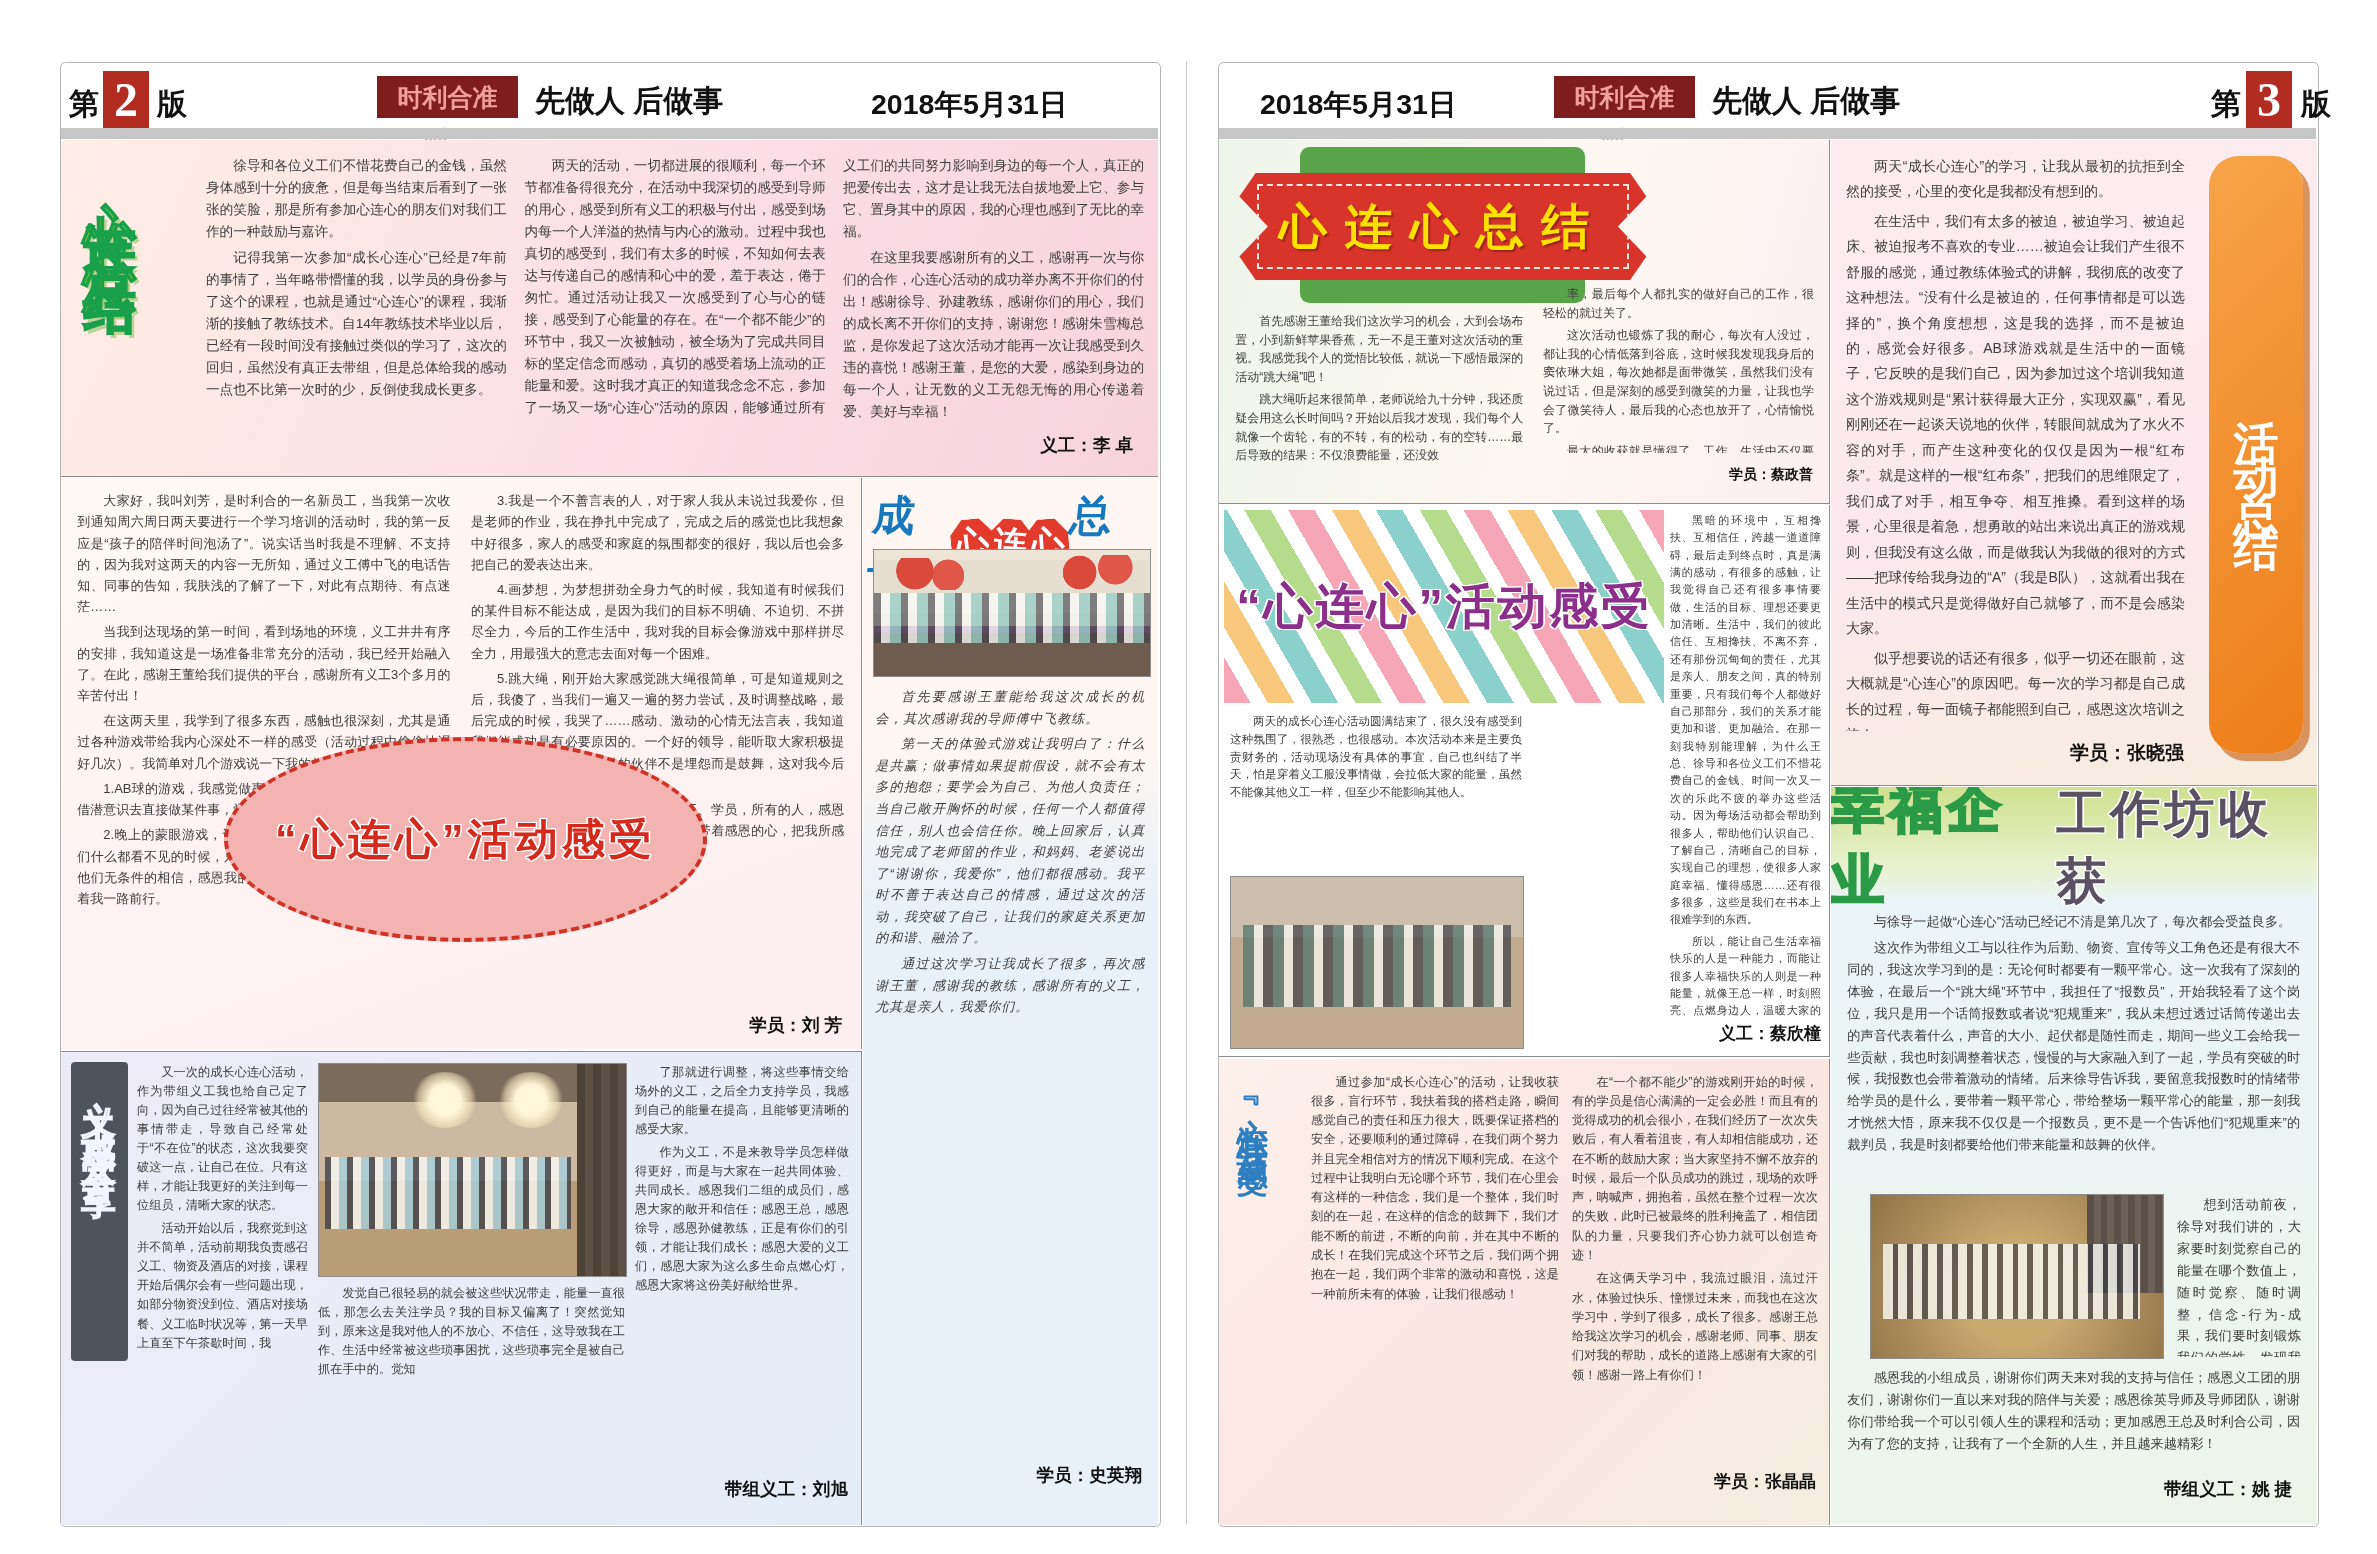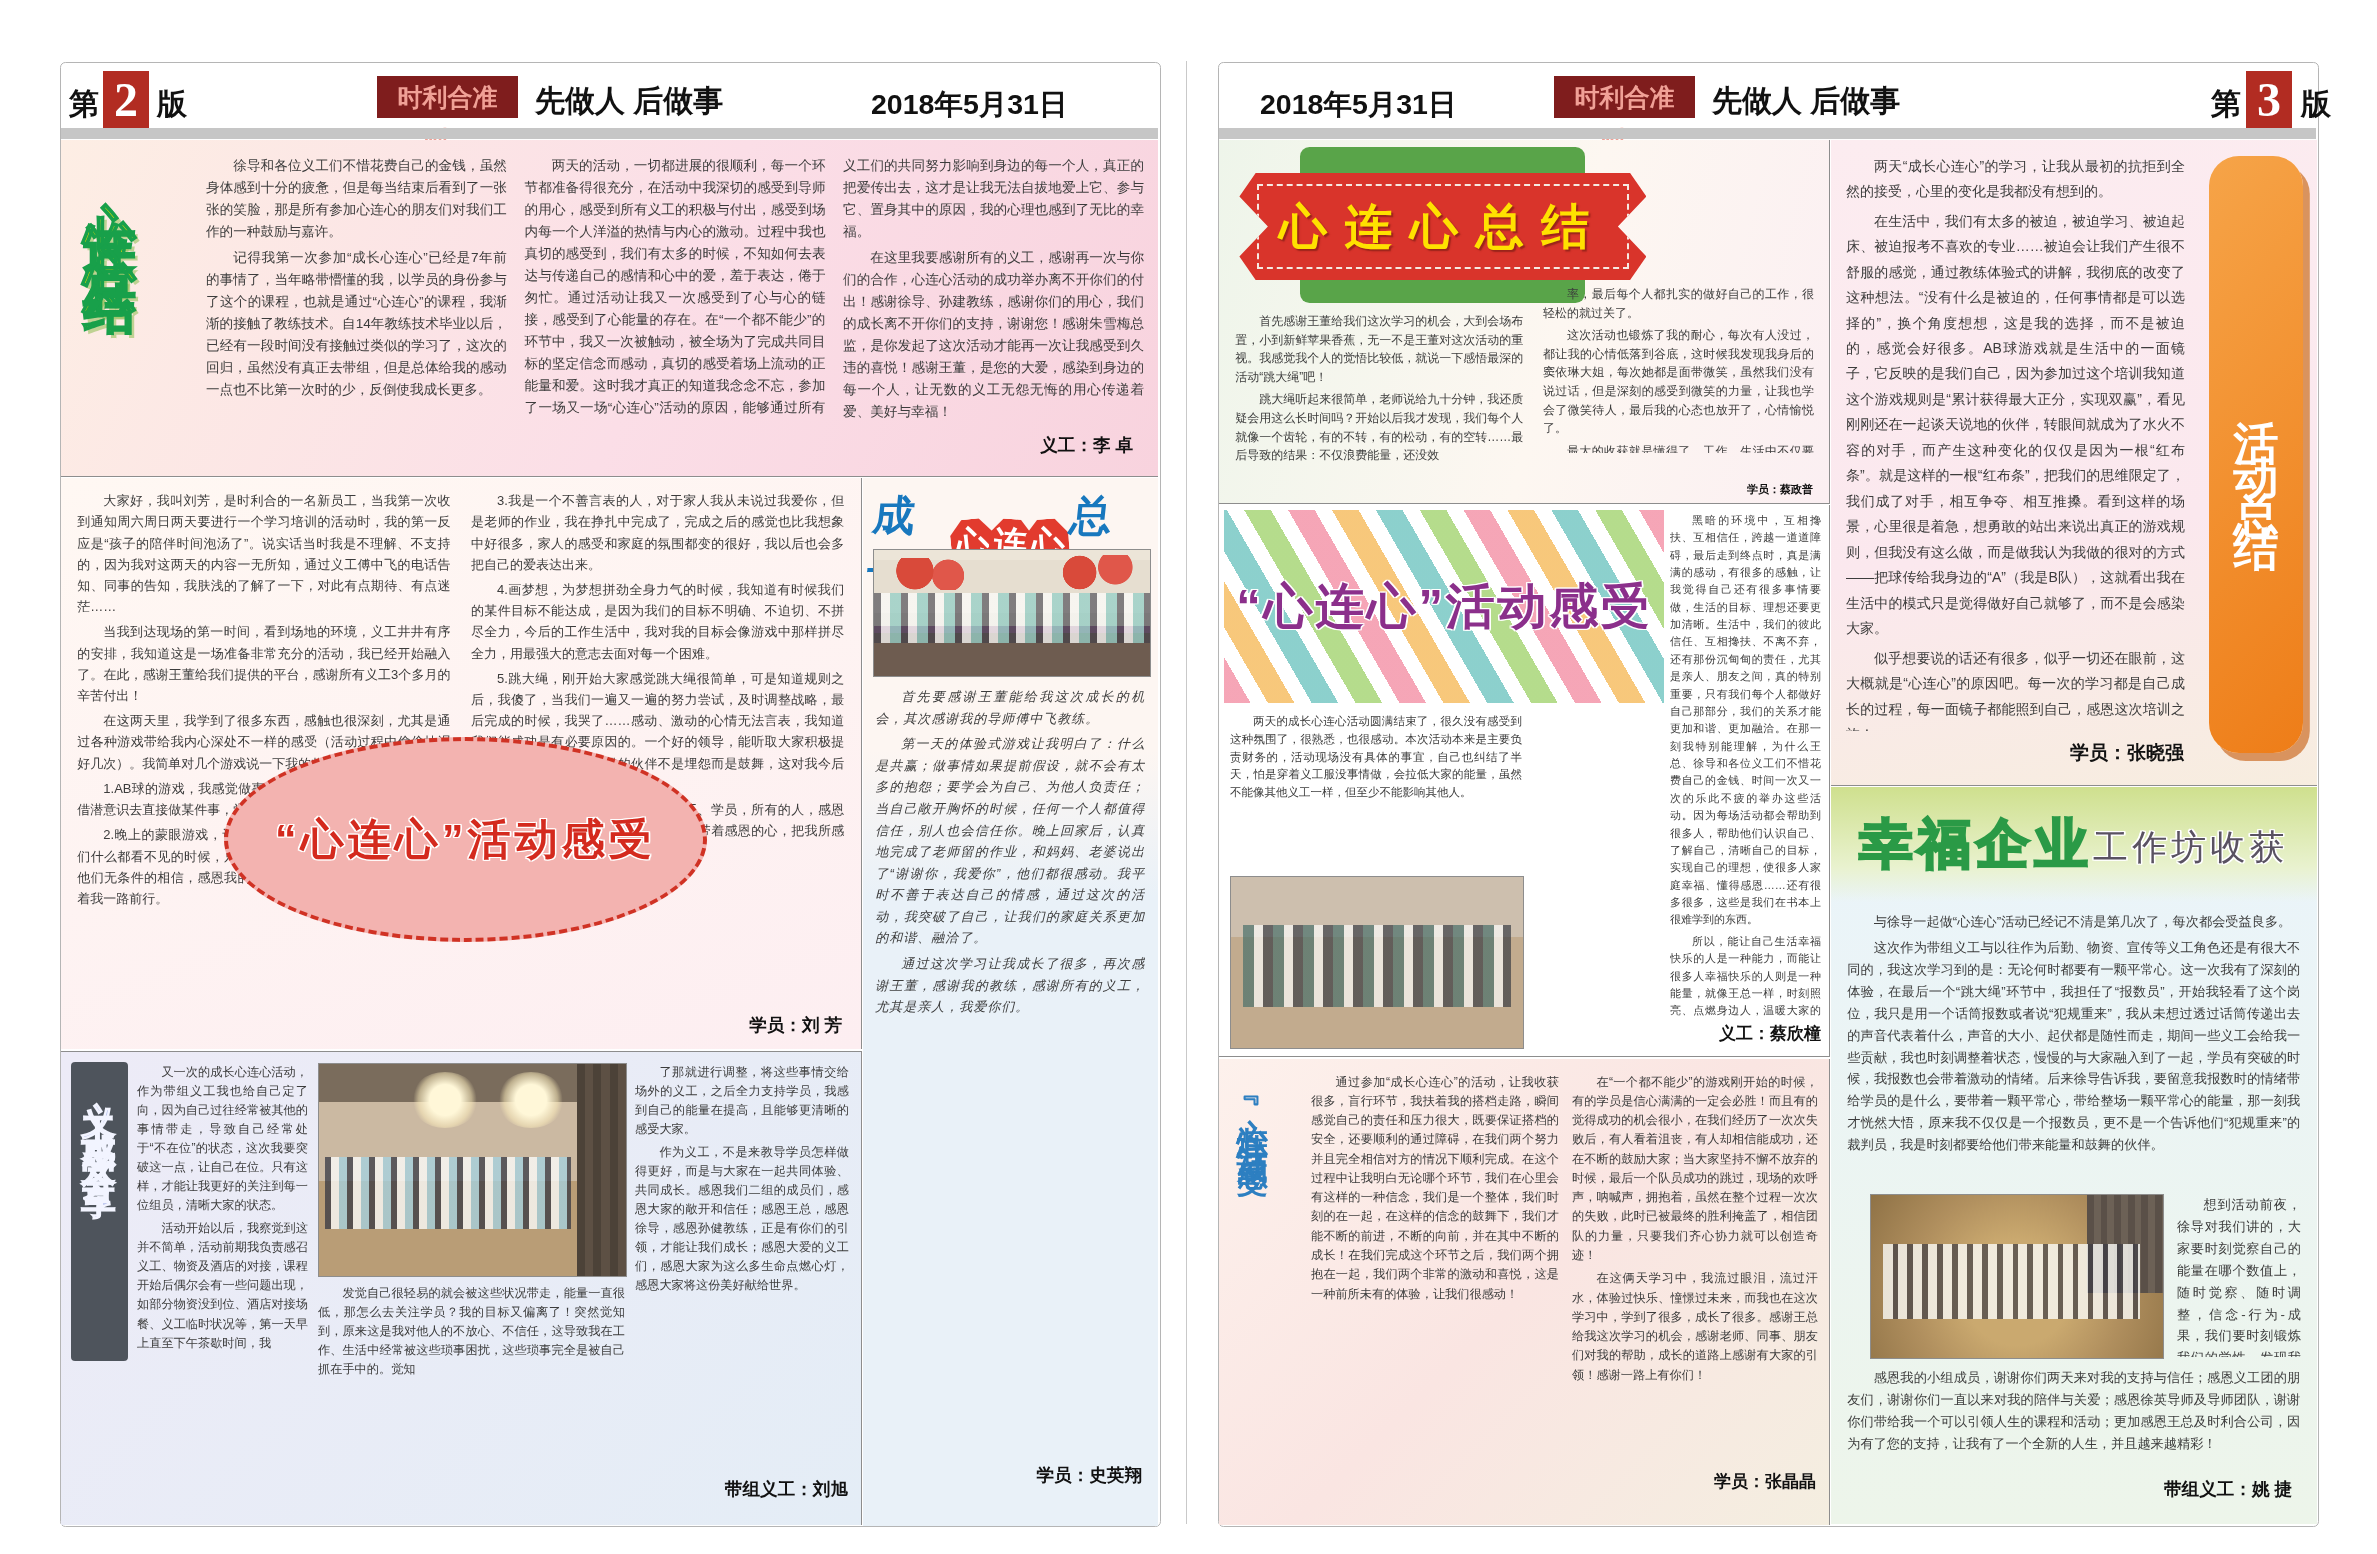--- a/index.html
+++ b/index.html
@@ -46,21 +46,21 @@
       repeating-linear-gradient(60deg,rgba(244,150,170,.85) 0 23px,rgba(255,255,255,.9) 23px 38px,rgba(246,190,100,.85) 38px 61px,rgba(255,255,255,.9) 61px 76px,rgba(120,200,196,.85) 76px 99px,rgba(255,255,255,.9) 99px 114px,rgba(168,214,120,.85) 114px 137px,rgba(255,255,255,.9) 137px 152px);}
   .zigzag span{font-size:49px;font-weight:900;color:#8b2f8b;letter-spacing:2.7px;}
   
   .vt-blue{font-size:31px;font-weight:900;color:#2d7fc1;letter-spacing:6.8px;line-height:1.05;}
   
   .orange-block{position:absolute;background:linear-gradient(135deg,#f6a448,#ee7d18);border-radius:30px;
                 box-shadow:6.8px 8.1px 0 #d9935e;display:flex;align-items:center;justify-content:center;}
   .orange-block span{font-size:45px;font-weight:900;color:#fff;letter-spacing:35px;line-height:1;}
   
   .ws-green{font-size:53px;font-weight:900;color:#fff;-webkit-text-stroke:2.7px #2a9a46;letter-spacing:5.4px;}
-  .ws-dark{font-size:35px;font-weight:400;color:#5a5262;letter-spacing:4.1px;margin-top:6px;}
+  .ws-dark{font-size:50px;font-weight:700;color:#5a5262;letter-spacing:4.1px;margin-top:6px;}
   
   .photo{position:relative;border:0.7px solid #8d8d8d;overflow:hidden;}
   .ph-stage{background:linear-gradient(180deg,#ece5d8 0 8%,#e6ded0 8% 50%,#d9d2c2 50% 60%,#8e5f82 60% 66%,#6e5c50 66% 100%);}
   .ph-stage .b1{position:absolute;left:6%;top:6%;width:30%;height:26%;background:radial-gradient(circle at 30% 40%,#d94a3a 0 30%,transparent 31%),radial-gradient(circle at 70% 55%,#e0574a 0 26%,transparent 27%);}
   .ph-stage .b2{position:absolute;right:5%;top:4%;width:34%;height:28%;background:radial-gradient(circle at 40% 50%,#d94a3a 0 28%,transparent 29%),radial-gradient(circle at 78% 35%,#e0574a 0 22%,transparent 23%);}
   .ph-stage .crowd{position:absolute;left:0;right:0;top:34%;height:40%;
      background:repeating-linear-gradient(90deg,rgba(60,60,72,.75) 0 6.8px,rgba(252,252,250,.95) 6.8px 16.3px,rgba(150,208,200,.95) 16.3px 27px);opacity:.8;}
   .ph-ballroom{background:linear-gradient(180deg,#7a6c5c 0 18%,#cbb9a2 18% 55%,#b99d76 55% 100%);}
   .ph-ballroom .lamp1,.ph-ballroom .lamp2{position:absolute;top:4%;width:22%;height:26%;border-radius:50%;
      background:radial-gradient(circle,#fff7d8 0 35%,rgba(255,240,190,.5) 60%,transparent 72%);}
@@ -187,21 +187,21 @@
     </div>
     <div class="abs txt" style="left:16.3px;top:172px;width:288px;height:181px;font-size:12px;line-height:1.55;color:#3c3c3c;">
         <p class="para">首先感谢王董给我们这次学习的机会，大到会场布置，小到新鲜苹果香蕉，无一不是王董对这次活动的重视。我感觉我个人的觉悟比较低，就说一下感悟最深的活动“跳大绳”吧！</p>
         <p class="para">跳大绳听起来很简单，老师说给九十分钟，我还质疑会用这么长时间吗？开始以后我才发现，我们每个人就像一个齿轮，有的不转，有的松动，有的空转……最后导致的结果：不仅浪费能量，还没效</p>
       </div>
     <div class="abs txt" style="left:324px;top:145px;width:271px;height:168px;font-size:12px;line-height:1.55;color:#3c3c3c;">
         <p class="para">率，最后每个人都扎实的做好自己的工作，很轻松的就过关了。</p>
         <p class="para">这次活动也锻炼了我的耐心，每次有人没过，都让我的心情低落到谷底，这时候我发现我身后的窦依琳大姐，每次她都是面带微笑，虽然我们没有说过话，但是深刻的感受到微笑的力量，让我也学会了微笑待人，最后我的心态也放开了，心情愉悦了。</p>
         <p class="para">最大的收获就是懂得了，工作、生活中不仅要做好自己，还要像齿轮一样承上启下，做好链接，用耐心和微笑待人。</p>
       </div>
-    <div class="abs byline" style="left:380px;top:342px;width:214px;font-size:11px;">学员：蔡政普</div>
+    <div class="abs byline" style="left:380px;top:326px;width:214px;font-size:14px;">学员：蔡政普</div>
   </div>
 
   <div class="sect" style="left:1219px;top:505px;width:611px;height:552px;border-right:1.4px solid #8d8d8d;border-bottom:1.4px solid #8d8d8d;background:#fff;">
     <div class="zigzag" style="left:5.4px;top:5.4px;width:440px;height:193px;">
       <span class="ow">“心连心”活动感受</span>
     </div>
     <div class="abs txt" style="left:11px;top:208px;width:292px;height:156px;font-size:11.5px;line-height:1.55;color:#3c3c3c;">
         <p class="para">两天的成长心连心活动圆满结束了，很久没有感受到这种氛围了，很熟悉，也很感动。本次活动本来是主要负责财务的，活动现场没有具体的事宜，自己也纠结了半天，怕是穿着义工服没事情做，会拉低大家的能量，虽然不能像其他义工一样，但至少不能影响其他人。</p>
       </div>
     <div class="photo ph-dance abs" style="left:11px;top:371px;width:292px;height:171px;">

